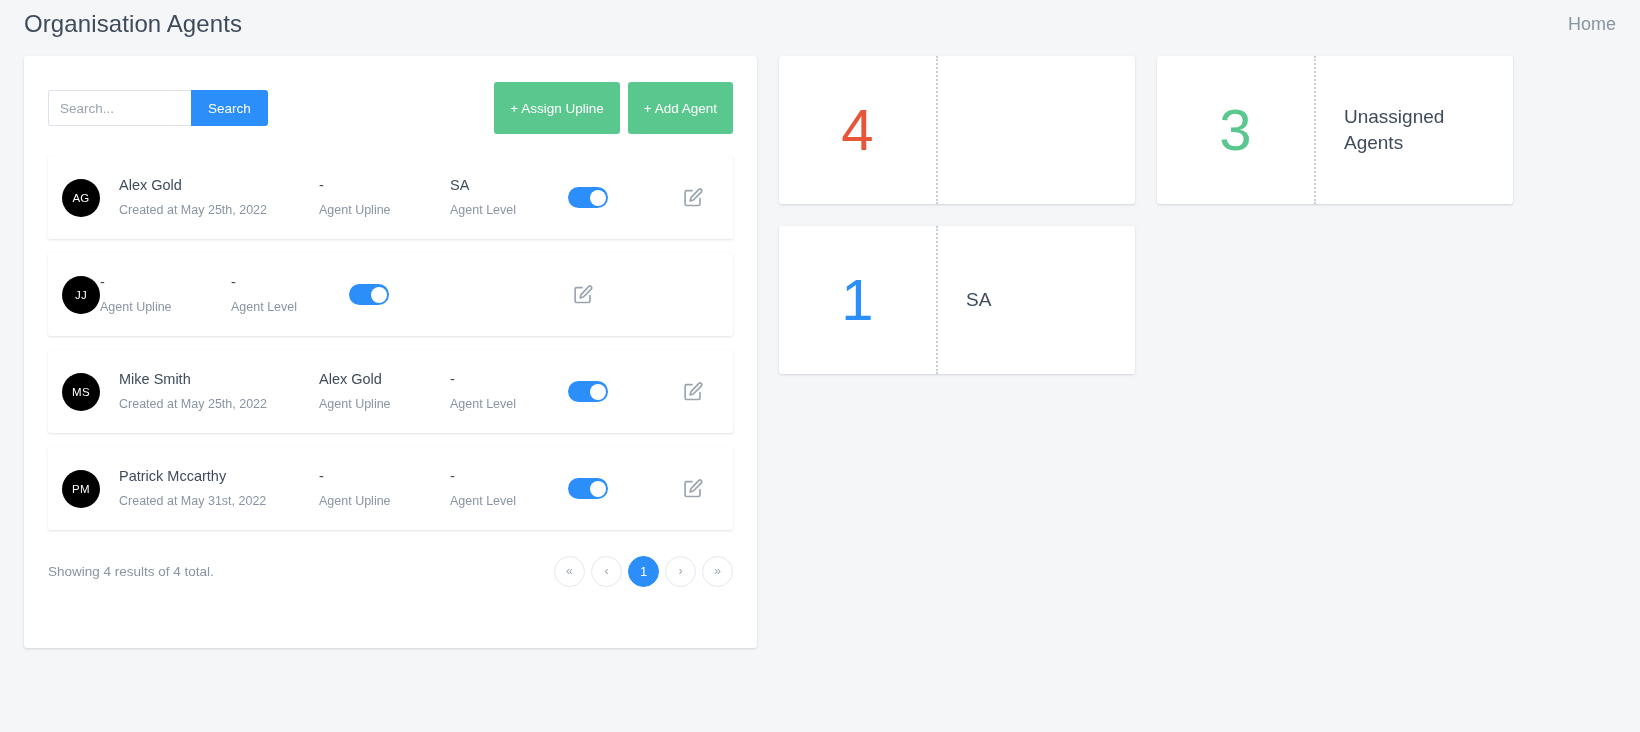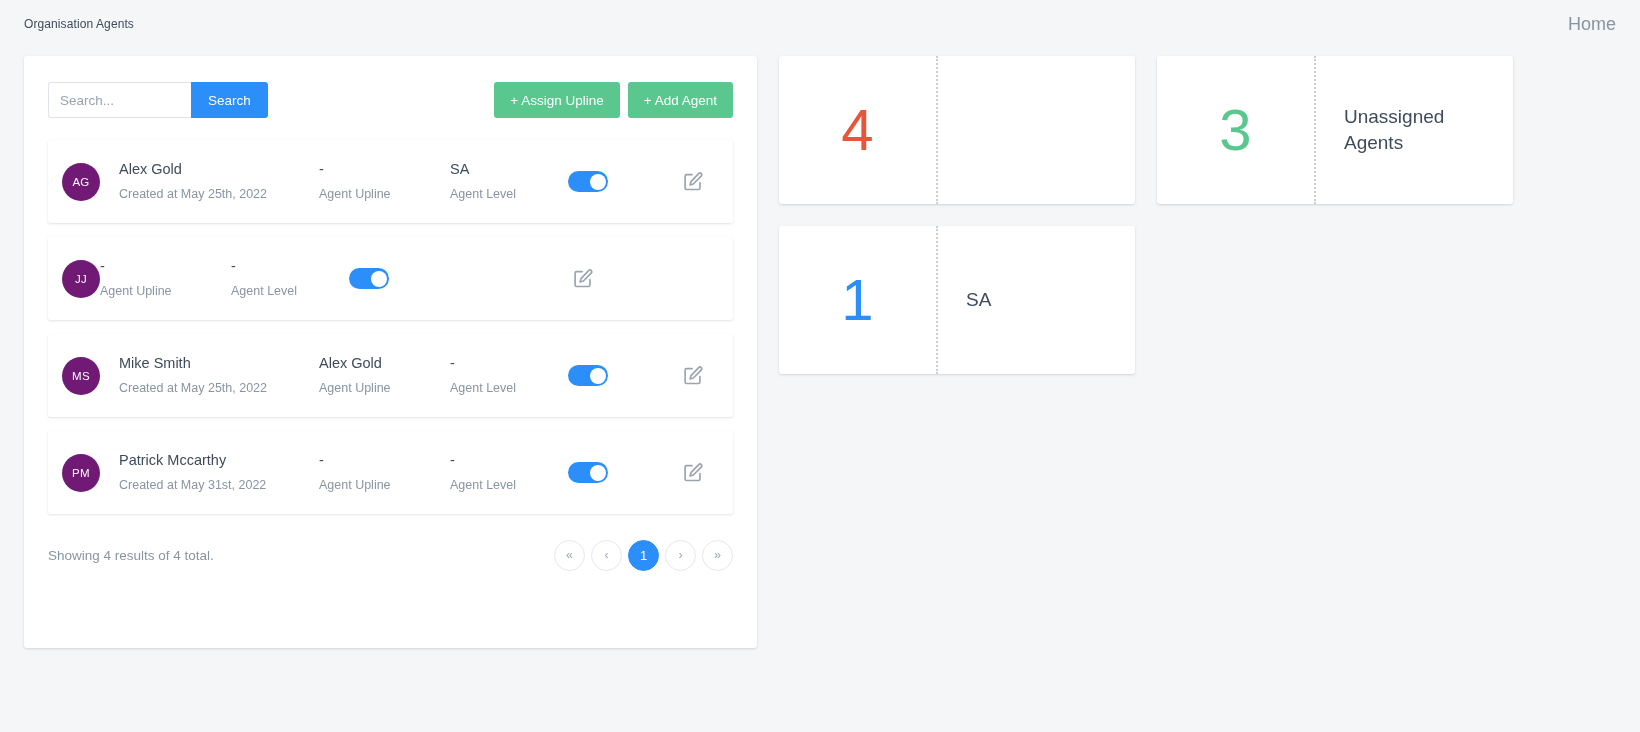--- a/index.html
+++ b/index.html
@@ -15,21 +15,21 @@
   
   .topbar {
     height: 48px;
     display: flex;
     align-items: center;
     justify-content: space-between;
     padding: 0 24px 0 24px;
     background: #f4f6f8;
   }
   .page-title {
-    font-size: 12px;
+    font-size: 24px;
     color: #3f4b5b;
     font-weight: 400;
     letter-spacing: .1px;
   }
   .breadcrumb {
     font-size: 18px;
     color: #8a94a2;
   }
 
   
@@ -79,21 +79,21 @@
     border: none;
     border-radius: 0 3px 3px 0;
     background: #2c8ef8;
     color: #fff;
     font-size: 13.5px;
     font-family: "Liberation Sans", sans-serif;
     cursor: pointer;
   }
   .toolbar-actions { display: flex; gap: 8px; }
   .btn-green {
-    height: 36px;
+    height: 52px;
     padding: 0 16px;
     border: none;
     border-radius: 3px;
     background: #5ac78f;
     color: #fff;
     font-size: 13.5px;
     font-family: "Liberation Sans", sans-serif;
     cursor: pointer;
     white-space: nowrap;
   }
@@ -105,21 +105,21 @@
     border-radius: 3px;
     box-shadow: 0 1px 3px rgba(60,72,88,.11), 0 1px 2px rgba(60,72,88,.05);
     height: 83px;
     display: flex;
     align-items: center;
     padding: 0 16px 0 14px;
   }
   .avatar {
     width: 38px; height: 38px;
     border-radius: 50%;
-    background: #701a75;
+    background: #000000;
     color: #fff;
     font-size: 11.5px;
     display: flex;
     align-items: center;
     justify-content: center;
     flex: none;
     letter-spacing: .3px;
   }
   .col-name { width: 200px; margin-left: 19px; flex: none; }
   .col-upline { width: 131px; flex: none; }

